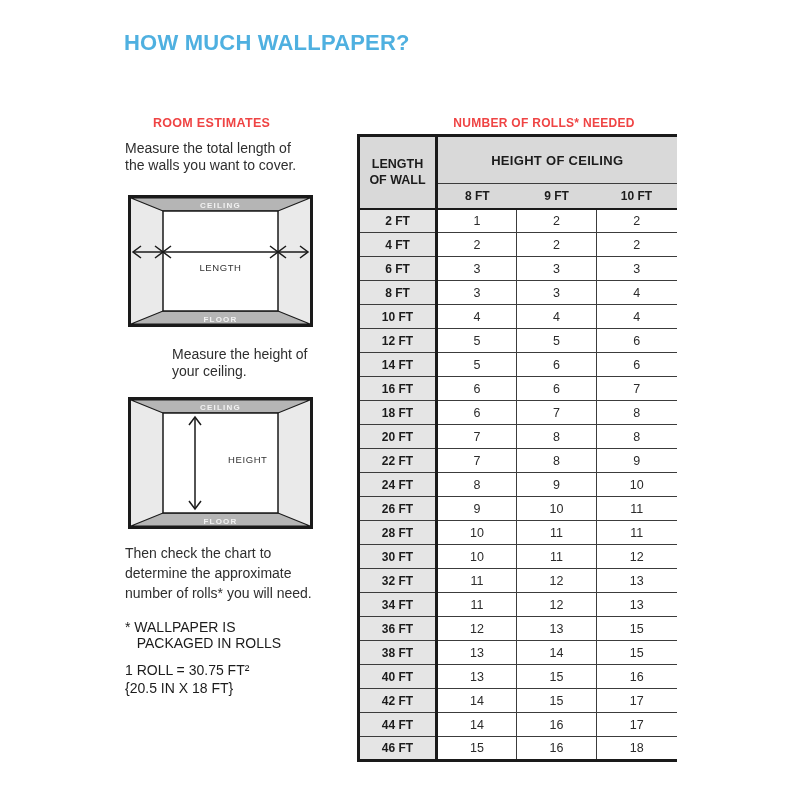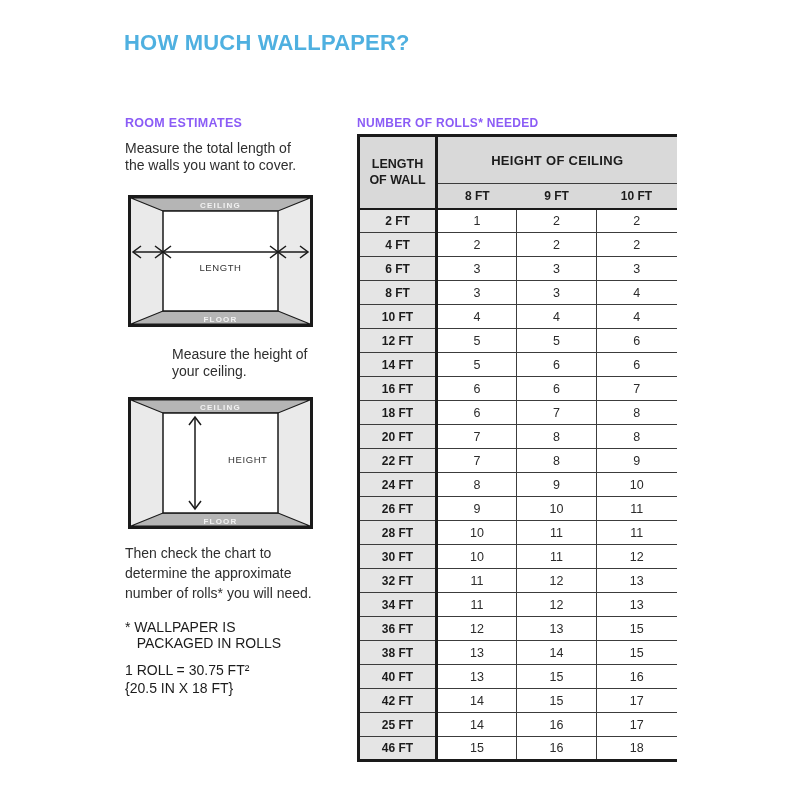--- a/index.html
+++ b/index.html
@@ -18,24 +18,25 @@
     font-size: 22px;
     font-weight: bold;
     letter-spacing: 0.2px;
     color: #4fb0e0;
   }
   .section-heading {
     position: absolute;
     font-size: 12.5px;
     font-weight: bold;
     letter-spacing: 0.3px;
-    color: #8b5cf6;
+    color: #ef4444;
+    margin-left: 28px;
   }
   .left-heading { left: 125px; top: 116px; }
-  .table-heading { left: 357px; top: 116px; width: 318px; text-align: left; font-size: 12px; }
+  .table-heading { left: 357px; top: 116px; width: 318px; text-align: center; font-size: 12px; }
   .body-text {
     position: absolute;
     left: 125px;
     font-size: 14px;
     line-height: 17px;
     color: #2e2e2e;
     white-space: pre-line;
   }
   .step1 { top: 140px; }
   .step2 { top: 346px; margin-left: 47px; }
@@ -312,21 +313,21 @@
           <td class="value-cell">15</td>
           <td class="value-cell">16</td>
         </tr>
         <tr>
           <td class="label-cell">42 FT</td>
           <td class="value-cell">14</td>
           <td class="value-cell">15</td>
           <td class="value-cell">17</td>
         </tr>
         <tr>
-          <td class="label-cell">25 FT</td>
+          <td class="label-cell">44 FT</td>
           <td class="value-cell">14</td>
           <td class="value-cell">16</td>
           <td class="value-cell">17</td>
         </tr>
         <tr>
           <td class="label-cell">46 FT</td>
           <td class="value-cell">15</td>
           <td class="value-cell">16</td>
           <td class="value-cell">18</td>
         </tr>

